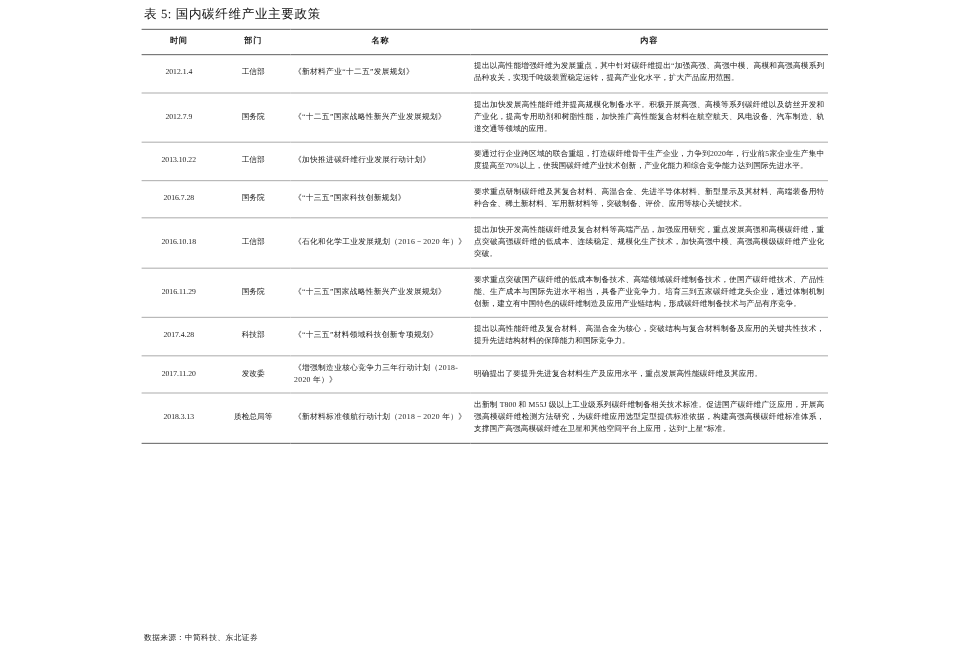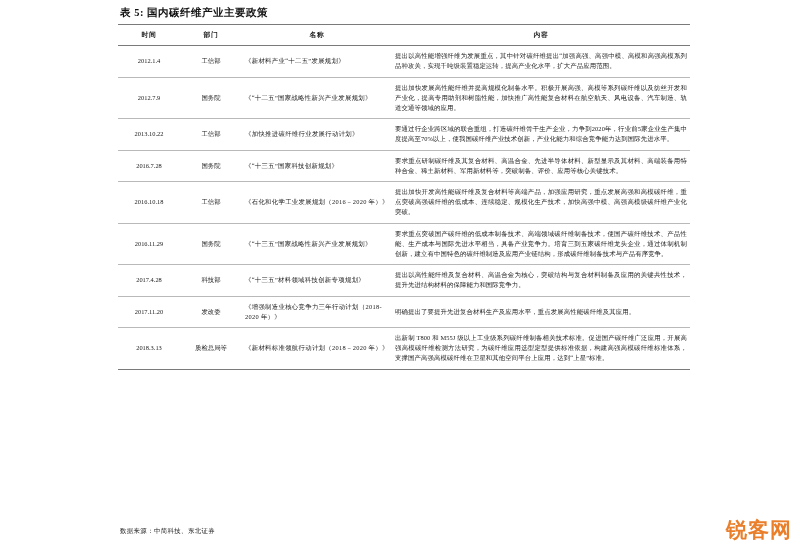--- a/index.html
+++ b/index.html
@@ -22,21 +22,21 @@
     height: 550px;
   }
   .table-wrap {
     position: absolute;
     left: 118px;
     top: 6px;
     width: 572px;
   }
   .table-title {
     font-size: 10.5px;
-    font-weight: bold;
+    font-weight: normal;
     letter-spacing: 0.5px;
     color: #111;
     padding: 0 0 4px 2px;
     line-height: 14px;
   }
   table.policy {
     width: 572px;
     border-collapse: collapse;
     table-layout: fixed;
     font-size: 6.4px;
@@ -169,15 +169,14 @@
             <td class="c-name">《新材料标准领航行动计划（2018－2020 年）》</td>
             <td class="c-content">出新制 T800 和 M55J 级以上工业级系列碳纤维制备相关技术标准。促进国产碳纤维广泛应用，开展高强高模碳纤维检测方法研究，为碳纤维应用选型定型提供标准依据，构建高强高模碳纤维标准体系，支撑国产高强高模碳纤维在卫星和其他空间平台上应用，达到“上星”标准。</td>
           </tr>
         </tbody>
     </table>
 
   </div>
 
   <div class="src">数据来源：中简科技、东北证券</div>
 
-  <div class="watermark">锐客网</div>
 
 </div>
 
 </body></html>

